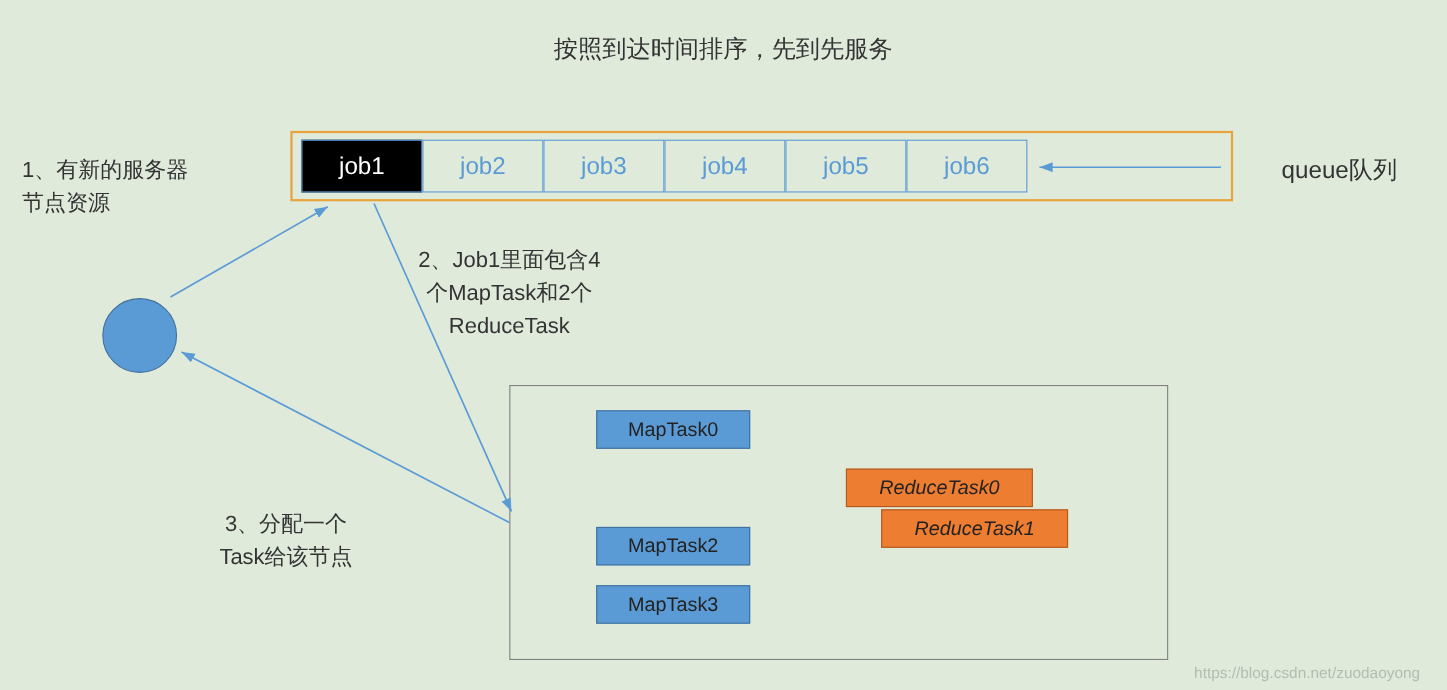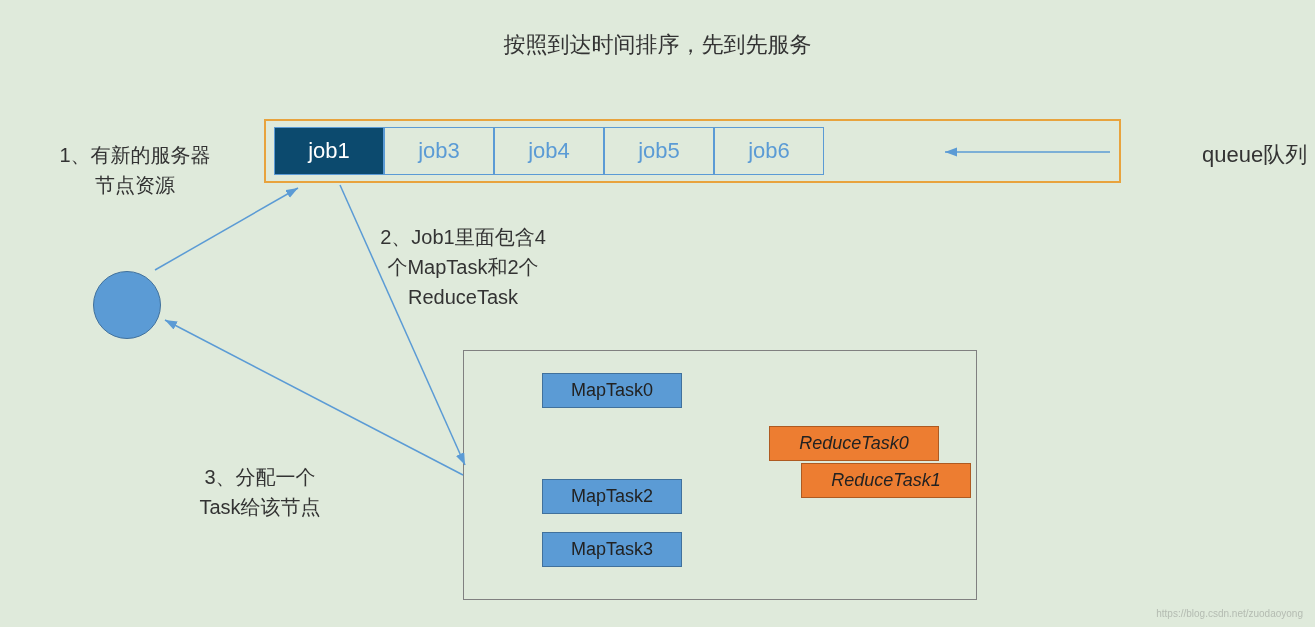--- a/index.html
+++ b/index.html
@@ -35,37 +35,37 @@
       height: 48px;
       border: 1px solid #5b9bd5;
       display: flex;
       align-items: center;
       justify-content: center;
       font-size: 22px;
       color: #5b9bd5;
       background: #dfeadb;
     }
     .job.active {
-      background: #0c4a6e;
+      background: #000000;
       color: #fff;
     }
     .queue-label {
       position: absolute;
       top: 140px;
-      left: 1202px;
+      left: 1165px;
       font-size: 22px;
       color: #333;
     }
     .note1 {
       position: absolute;
       top: 140px;
       left: 20px;
       font-size: 20px;
       color: #333;
-      text-align: center;
+      text-align: left;
       line-height: 1.5;
       width: 230px;
     }
     .note2 {
       position: absolute;
       top: 222px;
       left: 358px;
       font-size: 20px;
       color: #333;
       text-align: center;
@@ -90,21 +90,21 @@
       width: 68px;
       height: 68px;
       border-radius: 50%;
       background: #5b9bd5;
       border: 1px solid #41719c;
     }
     .task-box {
       position: absolute;
       top: 350px;
       left: 463px;
-      width: 514px;
+      width: 599px;
       height: 250px;
       border: 1px solid #808080;
     }
     .map-task {
       position: absolute;
       width: 140px;
       height: 35px;
       background: #5b9bd5;
       border: 1px solid #41719c;
       color: #222;
@@ -128,40 +128,41 @@
     }
     .mt0 { top: 22px; left: 78px; }
     .mt1 { top: 75px; left: 78px; }
     .mt2 { top: 128px; left: 78px; }
     .mt3 { top: 181px; left: 78px; }
     .rt0 { top: 75px; left: 305px; }
     .rt1 { top: 112px; left: 305px; margin-left: 32px; }
     .watermark {
       position: absolute;
       bottom: 8px;
-      right: 12px;
-      font-size: 10px;
+      right: 24px;
+      font-size: 14px;
       color: rgba(100,100,100,0.35);
     }
     svg.arrows {
       position: absolute;
       top: 0;
       left: 0;
       width: 1315px;
       height: 627px;
       pointer-events: none;
     }
   </style>
 </head>
 <body>
 
 <div class="title">按照到达时间排序，先到先服务</div>
 
 <div class="queue-box">
   <div class="job active">job1</div>
+  <div class="job">job2</div>
   <div class="job">job3</div>
   <div class="job">job4</div>
   <div class="job">job5</div>
   <div class="job">job6</div>
 </div>
 
 <div class="queue-label">queue队列</div>
 
 <div class="note1">
   <span>1、有新的服务器</span><br>

